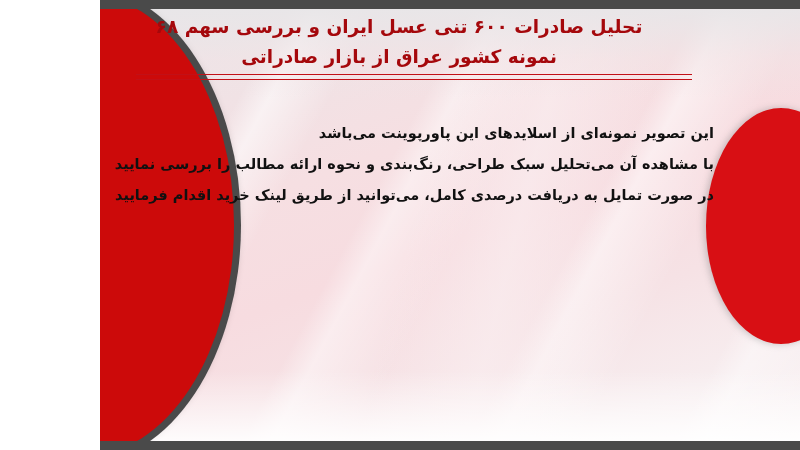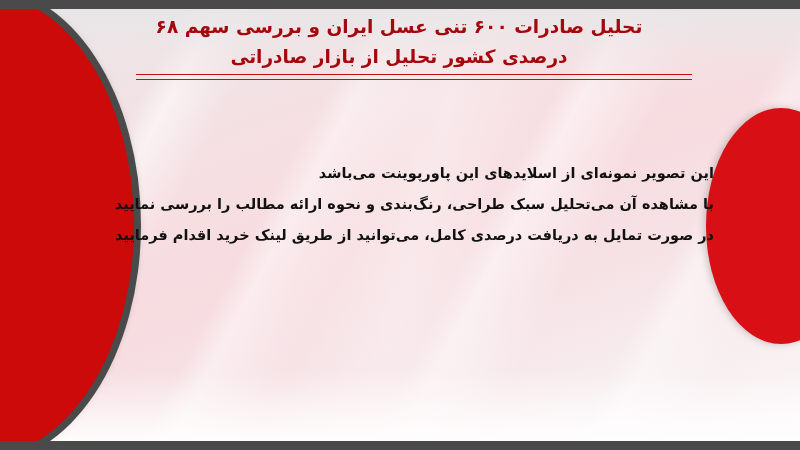--- a/index.html
+++ b/index.html
@@ -2,21 +2,21 @@
 <html lang="fa" dir="rtl"><head>
 <meta charset="utf-8">
 <style>
   html, body {
     margin: 0;
     padding: 0;
     background: #ffffff;
   }
   #slide {
     position: relative;
-    width: 800px;
+    width: 700px;
     height: 450px;
     overflow: hidden;
     font-family: "DejaVu Sans", sans-serif;
     background: #fde047;
   }
 
   
   .frame-top, .frame-bottom {
     position: absolute;
     left: 0;
@@ -142,21 +142,20 @@
   }
 
   
   .body-block {
     position: absolute;
     right: 86px;
     top: 118px;
     width: 624px;
     text-align: right;
     z-index: 7;
-    margin-top: 40px;
   }
   .body-line {
     color: #111111;
     font-size: 14.5px;
     font-weight: bold;
     line-height: 31px;
     white-space: nowrap;
   }
 </style>
 </head>
@@ -170,21 +169,21 @@
     <div class="panel-sheen"></div>
     <div class="panel-topfade"></div>
     <div class="panel-botfade"></div>
   </div>
 
   <div class="right-ellipse"></div>
   <div class="left-ellipse"></div>
 
   <div class="title-block">
     <div class="title-line">تحلیل صادرات ۶۰۰ تنی عسل ایران و بررسی سهم ۶۸</div>
-    <div class="title-line">درصدی کشور تحلیل از بازار صادراتی</div>
+    <div class="title-line">نمونه کشور عراق از بازار صادراتی</div>
   </div>
   <div class="title-rule"></div>
 
   <div class="body-block">
     <div class="body-line">این تصویر نمونه‌ای از اسلایدهای این پاورپوینت می‌باشد</div>
     <div class="body-line">با مشاهده آن می‌تحلیل سبک طراحی، رنگ‌بندی و نحوه ارائه مطالب را بررسی نمایید</div>
     <div class="body-line">در صورت تمایل به دریافت درصدی کامل، می‌توانید از طریق لینک خرید اقدام فرمایید</div>
   </div>
 
   <div class="frame-bottom"></div>

